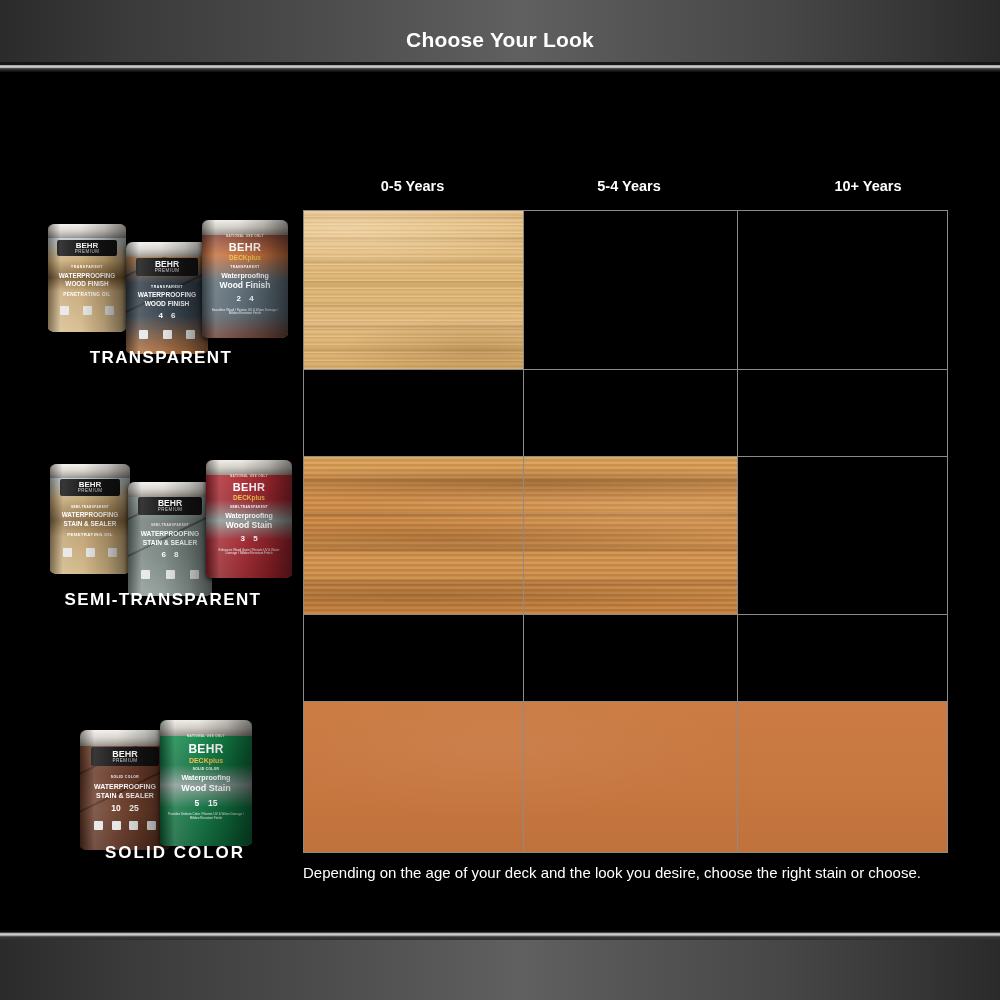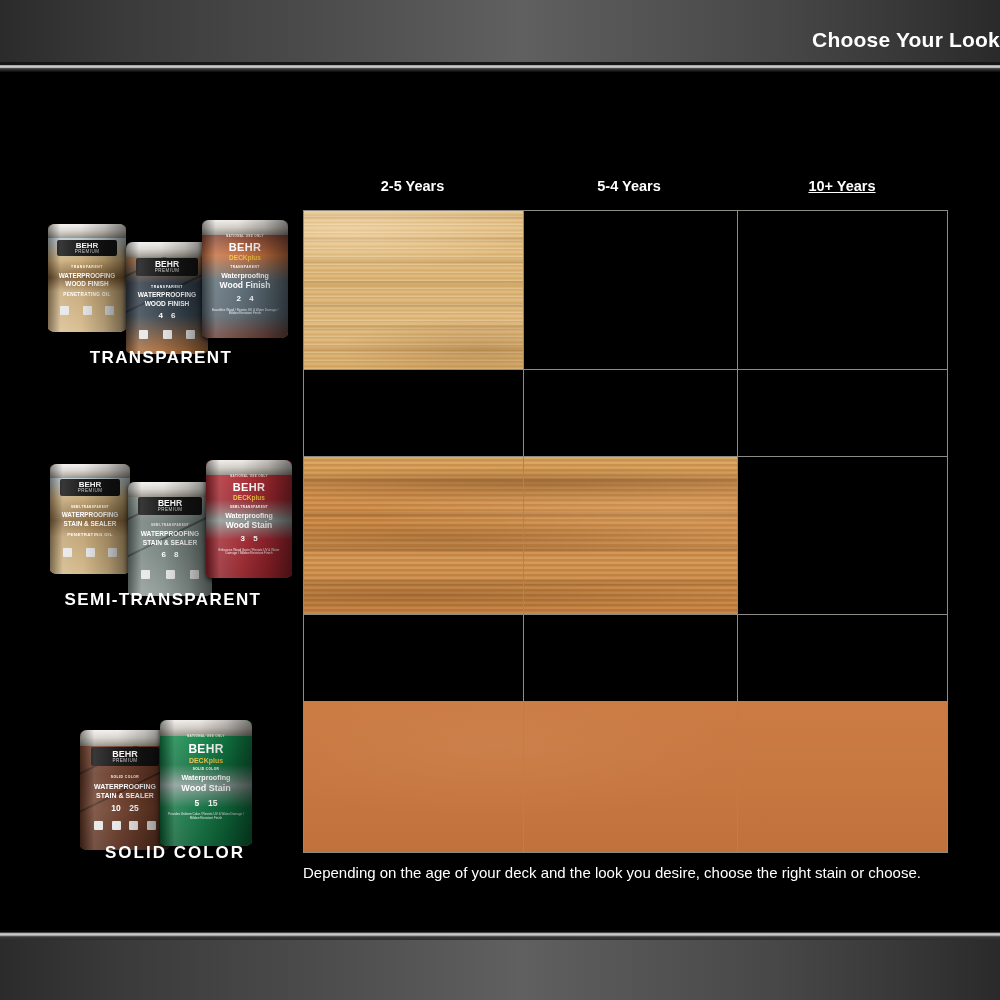--- a/index.html
+++ b/index.html
@@ -16,21 +16,21 @@
   .chrome-grad{
     position:absolute;left:0;width:1000px;height:100%;
     background:linear-gradient(90deg,#2b2b2b 0%,#3a3a3a 12%,#4a4a4a 30%,#5a5a5a 46%,#606060 52%,#565656 62%,#474747 78%,#383838 90%,#2a2a2a 100%);
   }
   .hdr{top:0;height:72px;}
   .hdr .rule{
     position:absolute;left:0;bottom:0;width:1000px;height:10px;
     background:linear-gradient(180deg,#171717 0%,#141414 28%,#9a9a9a 30%,#c9c9c9 45%,#b0b0b0 58%,#3c3c3c 66%,#0a0a0a 100%);
   }
   .hdr-title{
-    position:absolute;left:0;top:28px;width:1000px;text-align:right;
+    position:absolute;left:0;top:28px;width:1000px;text-align:center;
     color:#fff;font-size:21px;font-weight:bold;letter-spacing:.2px;
   }
   .ftr{bottom:0;height:70px;}
   .ftr .rule{
     position:absolute;left:0;top:0;width:1000px;height:10px;
     background:linear-gradient(180deg,#050505 0%,#0a0a0a 22%,#a6a6a6 30%,#cfcfcf 44%,#9f9f9f 56%,#3a3a3a 68%,#2d2d2d 100%);
   }
 
   
   .age-title{
@@ -157,23 +157,23 @@
 <div class="page">
 
   <div class="chrome hdr">
     <div class="chrome-grad"></div>
     <div class="hdr-title">Choose Your Look</div>
     <div class="rule"></div>
   </div>
 
 
   <div class="col-heads">
-    <div class="col-head" style="left:0px;width:219px;">2-5 Years</div>
+    <div class="col-head" style="left:0px;width:219px;">0-5 Years</div>
     <div class="col-head" style="left:219px;width:214px;">5-4 Years</div>
-    <div class="col-head" style="left:433px;width:212px;text-decoration:underline;">10+ Years</div>
+    <div class="col-head" style="left:459px;width:212px;">10+ Years</div>
   </div>
 
   <div class="matrix">
 
     <div class="swatch wood-light" style="left:0;top:0;width:219px;height:158px;"></div>
     <div class="swatch wood-mid" style="left:0;top:245px;width:433px;height:158px;"></div>
     <div class="swatch solid-paint" style="left:0;top:490px;width:643px;height:151px;"></div>
 
     <div class="vline" style="left:219px;"></div>
     <div class="vline" style="left:433px;"></div>

